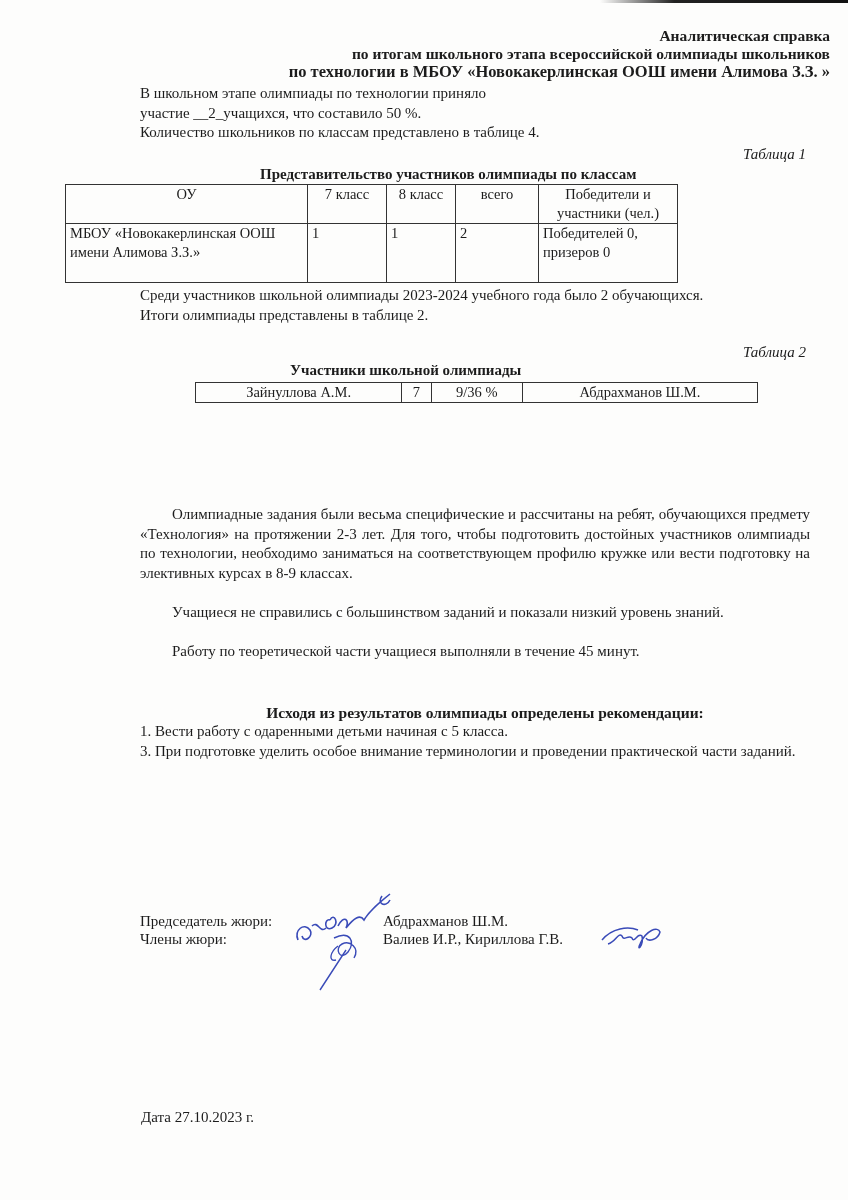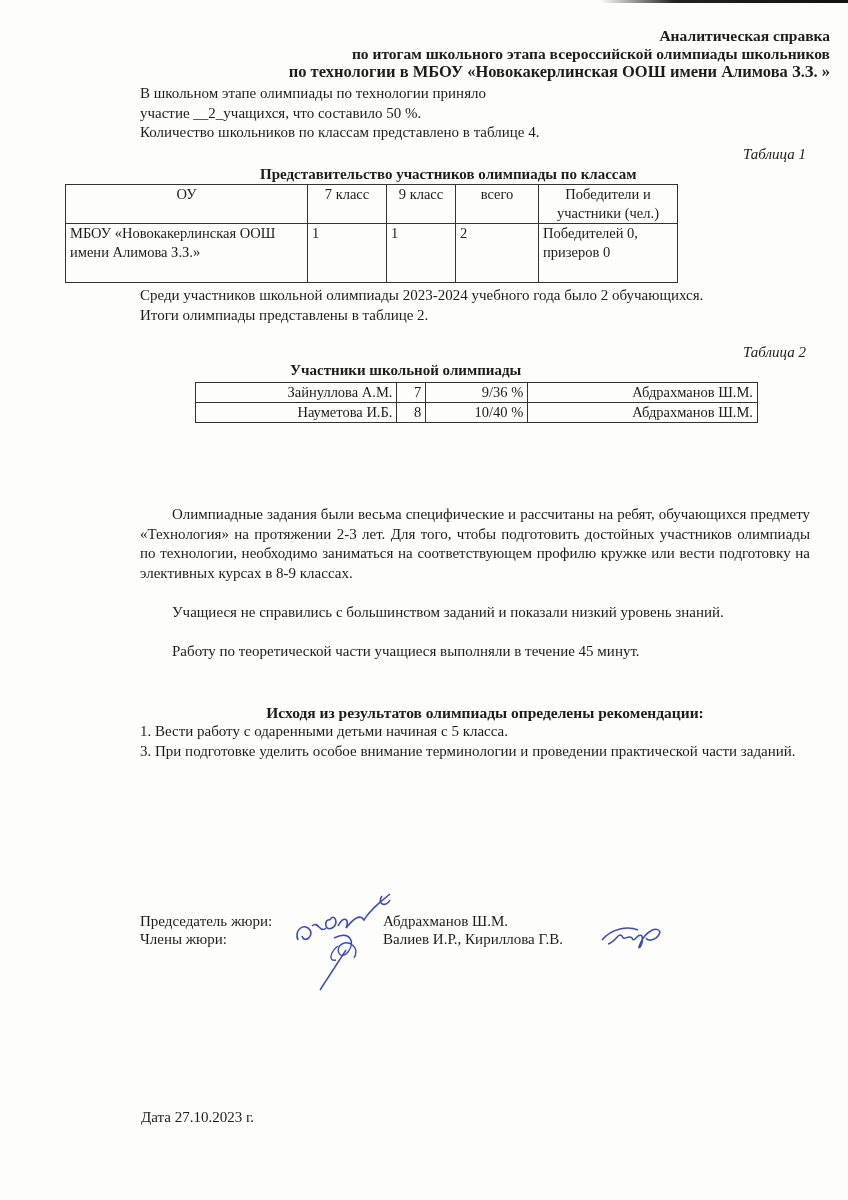--- a/index.html
+++ b/index.html
@@ -21,21 +21,21 @@
   .intro { position: absolute; left: 140px; top: 84px; font-size: 15px; line-height: 19.5px; }
   .tcap { position: absolute; right: 42px; font-style: italic; font-size: 15px; }
   .tname { position: absolute; font-weight: bold; font-size: 15px; text-align: left; }
   table { border-collapse: collapse; position: absolute; font-size: 14.5px; line-height: 19px; }
   td, th { border: 1px solid #333; font-weight: normal; vertical-align: top; padding: 0 4px; }
   #t1 { left: 65px; top: 184px; width: 613px; border-radius: 24px; }
   #t1 th { text-align: center; height: 36px; }
   #t1 td { height: 58px; text-align: left; }
   #t2 { left: 195px; top: 382px; width: 563px; }
   #t2 th { text-align: center; height: 55px; }
-  #t2 td { text-align: right; height: 19px; }
+  #t2 td { text-align: center; height: 19px; }
   .para { position: absolute; left: 140px; width: 670px; font-size: 15px; line-height: 19.5px; text-align: justify; }
   .indent { text-indent: 32px; }
   .rec-head { position: absolute; top: 704px; left: 120px; width: 730px; text-align: center; font-weight: bold; font-size: 15.5px; }
   .rec-list { position: absolute; top: 722px; left: 140px; width: 660px; font-size: 15px; line-height: 19.5px; }
   .sig-row { position: absolute; left: 140px; font-size: 15px; line-height: 18px; }
   .sig-label { display: inline-block; width: 243px; }
   .sig-svg { position: absolute; }
   .date { position: absolute; left: 141px; top: 1109px; font-size: 15px; }
 </style>
 </head>
@@ -56,21 +56,21 @@
 </div>
 
 <div class="tcap" style="top:146px;">Таблица 1</div>
 <div class="tname" style="top:166px; left:260px; width:430px;">Представительство участников олимпиады по классам</div>
 
 <table id="t1">
   <tbody>
       <tr>
     <th style="width:233px">ОУ</th>
     <th style="width:70px">7 класс</th>
-    <th style="width:60px">9 класс</th>
+    <th style="width:60px">8 класс</th>
     <th style="width:74px">всего</th>
     <th>Победители и участники (чел.)</th>
   </tr>
   <tr>
     <td>МБОУ «Новокакерлинская ООШ имени Алимова З.З.»</td>
     <td>1</td>
     <td>1</td>
     <td>2</td>
     <td>Победителей 0, призеров 0</td>
   </tr>
@@ -84,26 +84,20 @@
 
 <div class="tcap" style="top:344px;">Таблица 2</div>
 <div class="tname" style="top:362px; left:290px; width:380px;">Участники школьной олимпиады</div>
 
 <table id="t2">
   <tbody>
   <tr>
     <td>Зайнуллова А.М.</td>
     <td>7</td>
     <td>9/36 %</td>
-    <td>Абдрахманов Ш.М.</td>
-  </tr>
-  <tr>
-    <td>Науметова И.Б.</td>
-    <td>8</td>
-    <td>10/40 %</td>
     <td>Абдрахманов Ш.М.</td>
   </tr>
 </tbody>
   </table>
 
 <div class="para indent" style="top:505px;">Олимпиадные задания были весьма специфические и рассчитаны на ребят, обучающихся предмету «Технология» на протяжении 2-3 лет. Для того, чтобы подготовить достойных участников олимпиады по технологии, необходимо заниматься на соответствующем профилю кружке или вести подготовку на элективных курсах в 8-9 классах.</div>
 <div class="para indent" style="top:603px;">Учащиеся  не справились  с большинством заданий  и показали  низкий уровень знаний.</div>
 <div class="para indent" style="top:642px;">Работу по теоретической части учащиеся выполняли в течение 45 минут.</div>
 
 <div class="rec-head">Исходя из результатов олимпиады определены рекомендации:</div>

